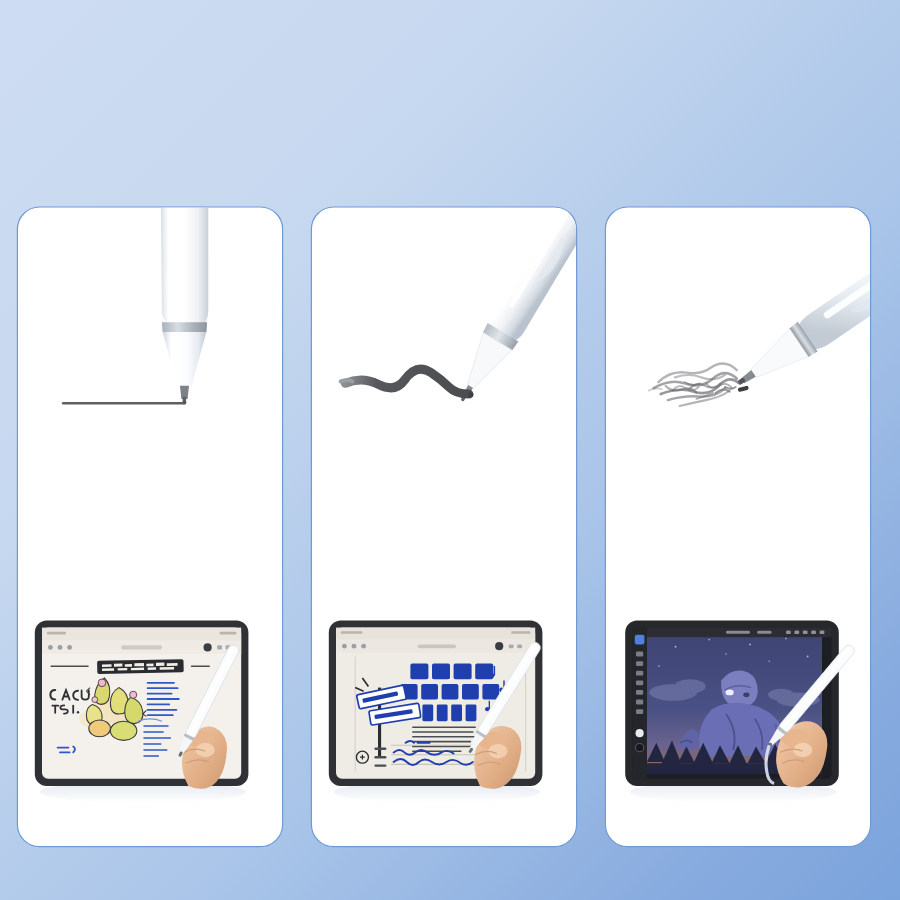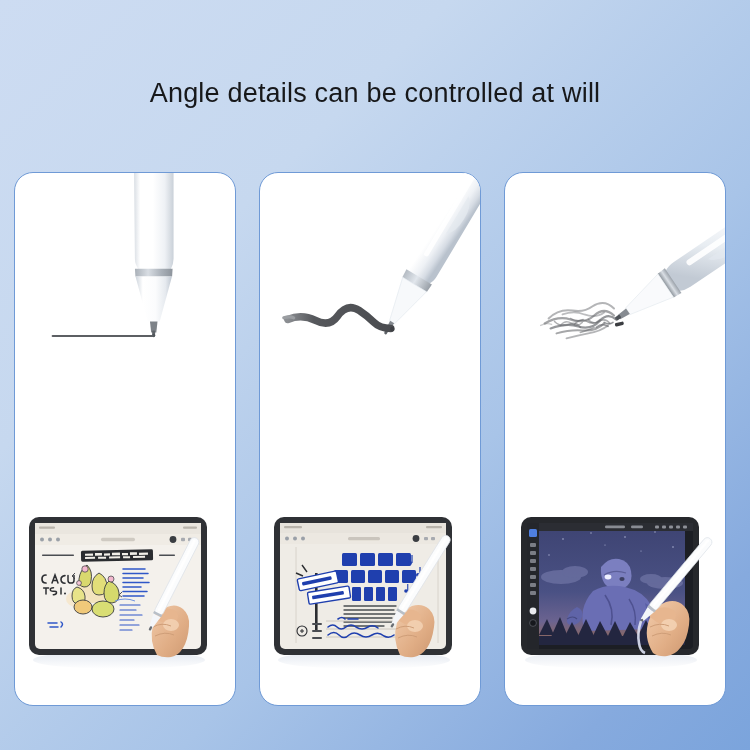--- a/index.html
+++ b/index.html
@@ -67,21 +67,20 @@
     width: 222px;
     height: 180px;
   }
   .tablet-svg { display: block; width: 100%; height: 100%; }
 </style>
 </head>
 <body>
 
 <div id="stage">
 
-  <div id="headline">Angle details can be controlled at will</div>
 
   <div class="panel" id="panel-1">
     <svg class="panel-art" viewBox="0 0 222 534" preserveAspectRatio="none">
       <defs>
         <linearGradient id="p1body" x1="0" y1="0" x2="1" y2="0">
           <stop offset="0%" stop-color="#d9dee4"></stop>
           <stop offset="16%" stop-color="#ffffff"></stop>
           <stop offset="48%" stop-color="#ffffff"></stop>
           <stop offset="78%" stop-color="#eef1f5"></stop>
           <stop offset="100%" stop-color="#c9d0d8"></stop>

